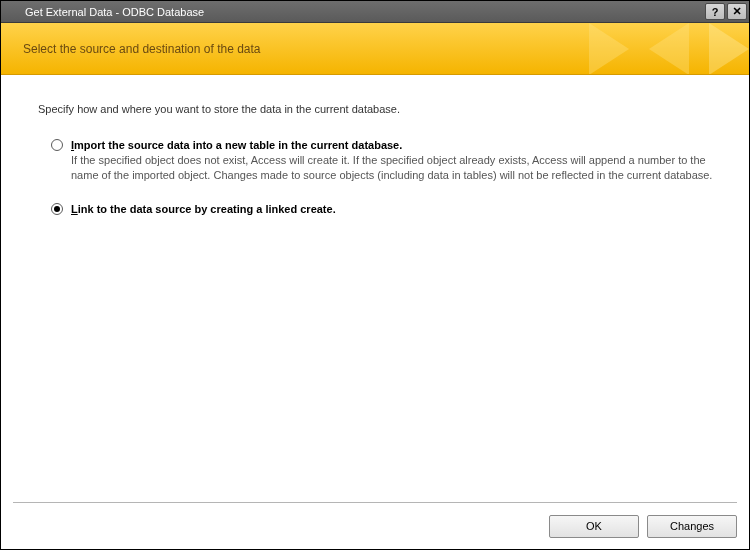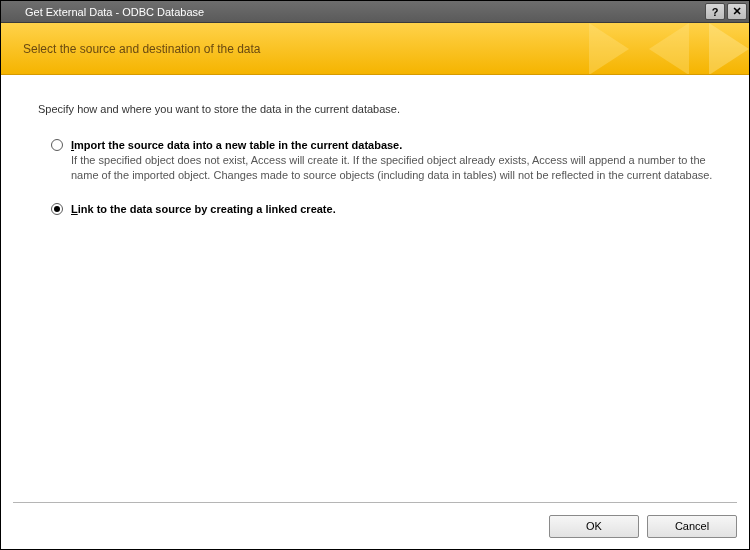--- a/index.html
+++ b/index.html
@@ -189,16 +189,16 @@
           <span class="option-label"><span class="accel">L</span><span>ink to the data source by creating a linked create.</span></span>
         </div>
       </div>
 
     </div>
   </div>
 
   <div class="sep"></div>
   <div class="footer">
     <button class="btn">OK</button>
-    <button class="btn">Cancel</button>
+    <button class="btn">Changes</button>
   </div>
 
 </div>
 
 </body></html>

